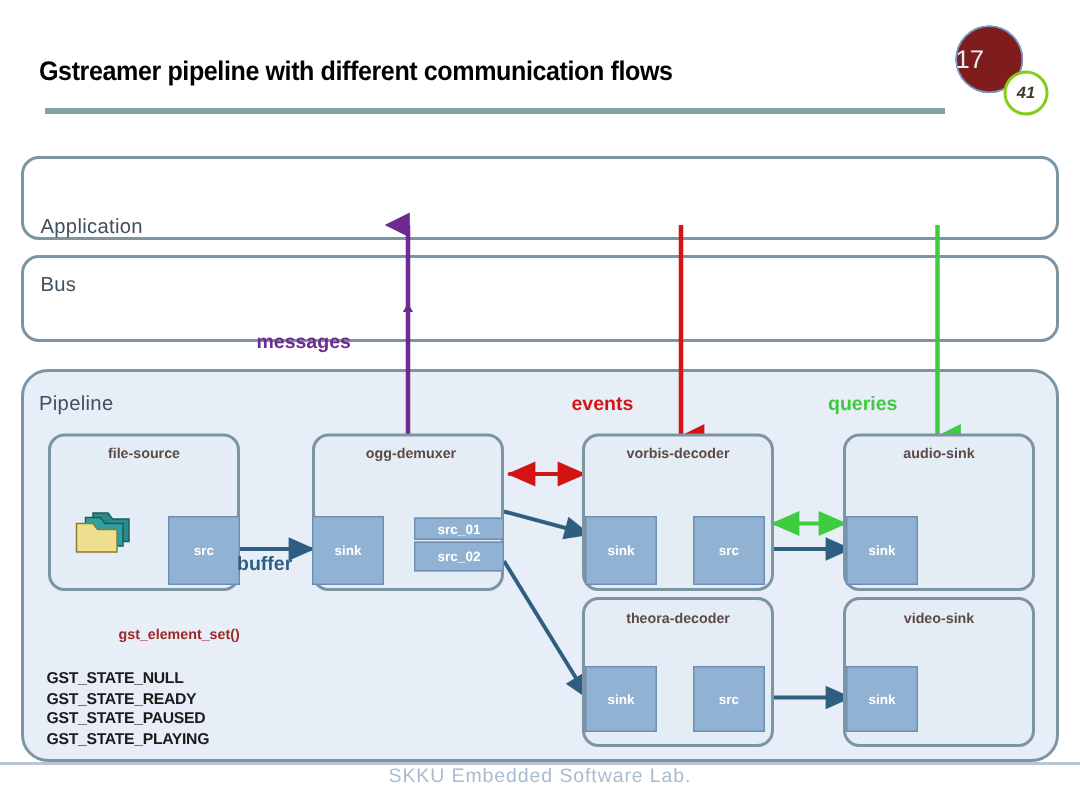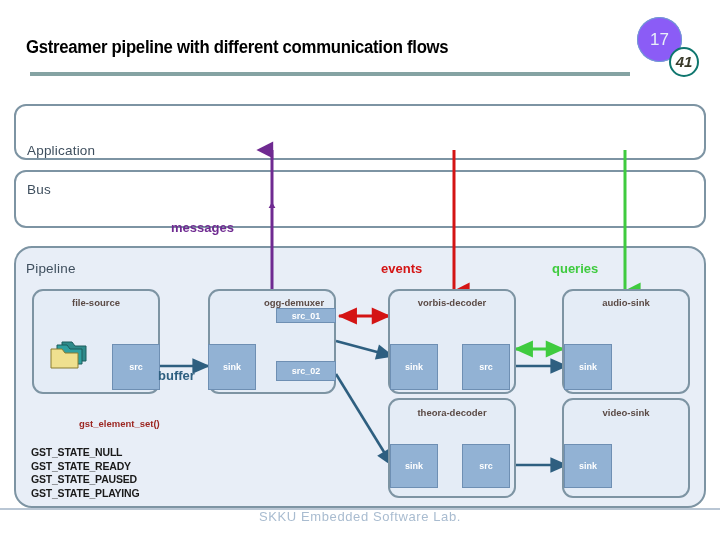--- a/index.html
+++ b/index.html
@@ -19,28 +19,28 @@
     letter-spacing:-0.3px; line-height:34px;
     transform:scaleX(0.93); transform-origin:left center;
     white-space:nowrap;
   }
   .title-rule{
     position:absolute; left:30px; top:72px; width:600px; height:4px;
     background:#85a3a3;
   }
   .badge-main{
     position:absolute; left:637px; top:17px; width:45px; height:45px;
-    border-radius:50%; background:#8b5cf6;
+    border-radius:50%; background:#7f1d1d;
     box-shadow:0 0 0 1px #6e9fd0 inset;
-    color:#e8f0f8; font-size:17px; text-align:center; line-height:45px;
+    color:#e8f0f8; font-size:17px; text-align:left; line-height:45px;
   }
   .badge-sub{
     position:absolute; left:669px; top:47px; width:30px; height:30px;
-    border-radius:50%; background:#ffffff; border:2px solid #0f766e;
-    color:#3a3a2a; font-size:15px; font-weight:bold;
+    border-radius:50%; background:#ffffff; border:2px solid #84cc16;
+    color:#3a3a2a; font-size:11px; font-weight:bold;
     text-align:center; line-height:26px;font-style:italic;
   }
 
   
   .layer{
     position:absolute; background:#ffffff;
     border:2.2px solid #7d94a3; border-radius:12px;
   }
   .layer-label{
     position:absolute; font-size:13.5px; color:#3f4f5e;
@@ -195,23 +195,23 @@
   <div class="elem" style="left:32px; top:289px; width:128px; height:105px;"></div>
   <div class="elem-name" style="left:32px; top:297px; width:128px;">file-source</div>
   <svg class="folder" viewBox="0 0 42 32">
     <path d="M14,2 L24,2 L27,6 L38,6 L38,21 L14,21 Z" fill="#2e8a8a" stroke="#1d5c5c" stroke-width="1"></path>
     <path d="M9,5 L19,5 L22,9 L34,9 L34,24 L9,24 Z" fill="#2fa0a0" stroke="#1d5c5c" stroke-width="1"></path>
     <path d="M3,9 L14,9 L17,13 L30,13 L30,28 L3,28 Z" fill="#efe08f" stroke="#8a7c30" stroke-width="1"></path>
   </svg>
   <div class="pad" style="left:112px; top:344px; width:48px; height:46px;">src</div>
 
   <div class="elem" style="left:208px; top:289px; width:128px; height:105px;"></div>
-  <div class="elem-name" style="left:224px; top:297px; width:140px;">ogg-demuxer</div>
+  <div class="elem-name" style="left:204px; top:297px; width:140px;">ogg-demuxer</div>
   <div class="pad" style="left:208px; top:344px; width:48px; height:46px;">sink</div>
-  <div class="pad" style="left:276px; top:308px; width:60px; height:15px;">src_01</div>
+  <div class="pad" style="left:276px; top:345px; width:60px; height:15px;">src_01</div>
   <div class="pad" style="left:276px; top:361px; width:60px; height:20px;">src_02</div>
 
   <div class="elem" style="left:388px; top:289px; width:128px; height:105px;"></div>
   <div class="elem-name" style="left:388px; top:297px; width:128px;">vorbis-decoder</div>
   <div class="pad" style="left:390px; top:344px; width:48px; height:46px;">sink</div>
   <div class="pad" style="left:462px; top:344px; width:48px; height:46px;">src</div>
 
   <div class="elem" style="left:562px; top:289px; width:128px; height:105px;"></div>
   <div class="elem-name" style="left:562px; top:297px; width:128px;">audio-sink</div>
   <div class="pad" style="left:564px; top:344px; width:48px; height:46px;">sink</div>

